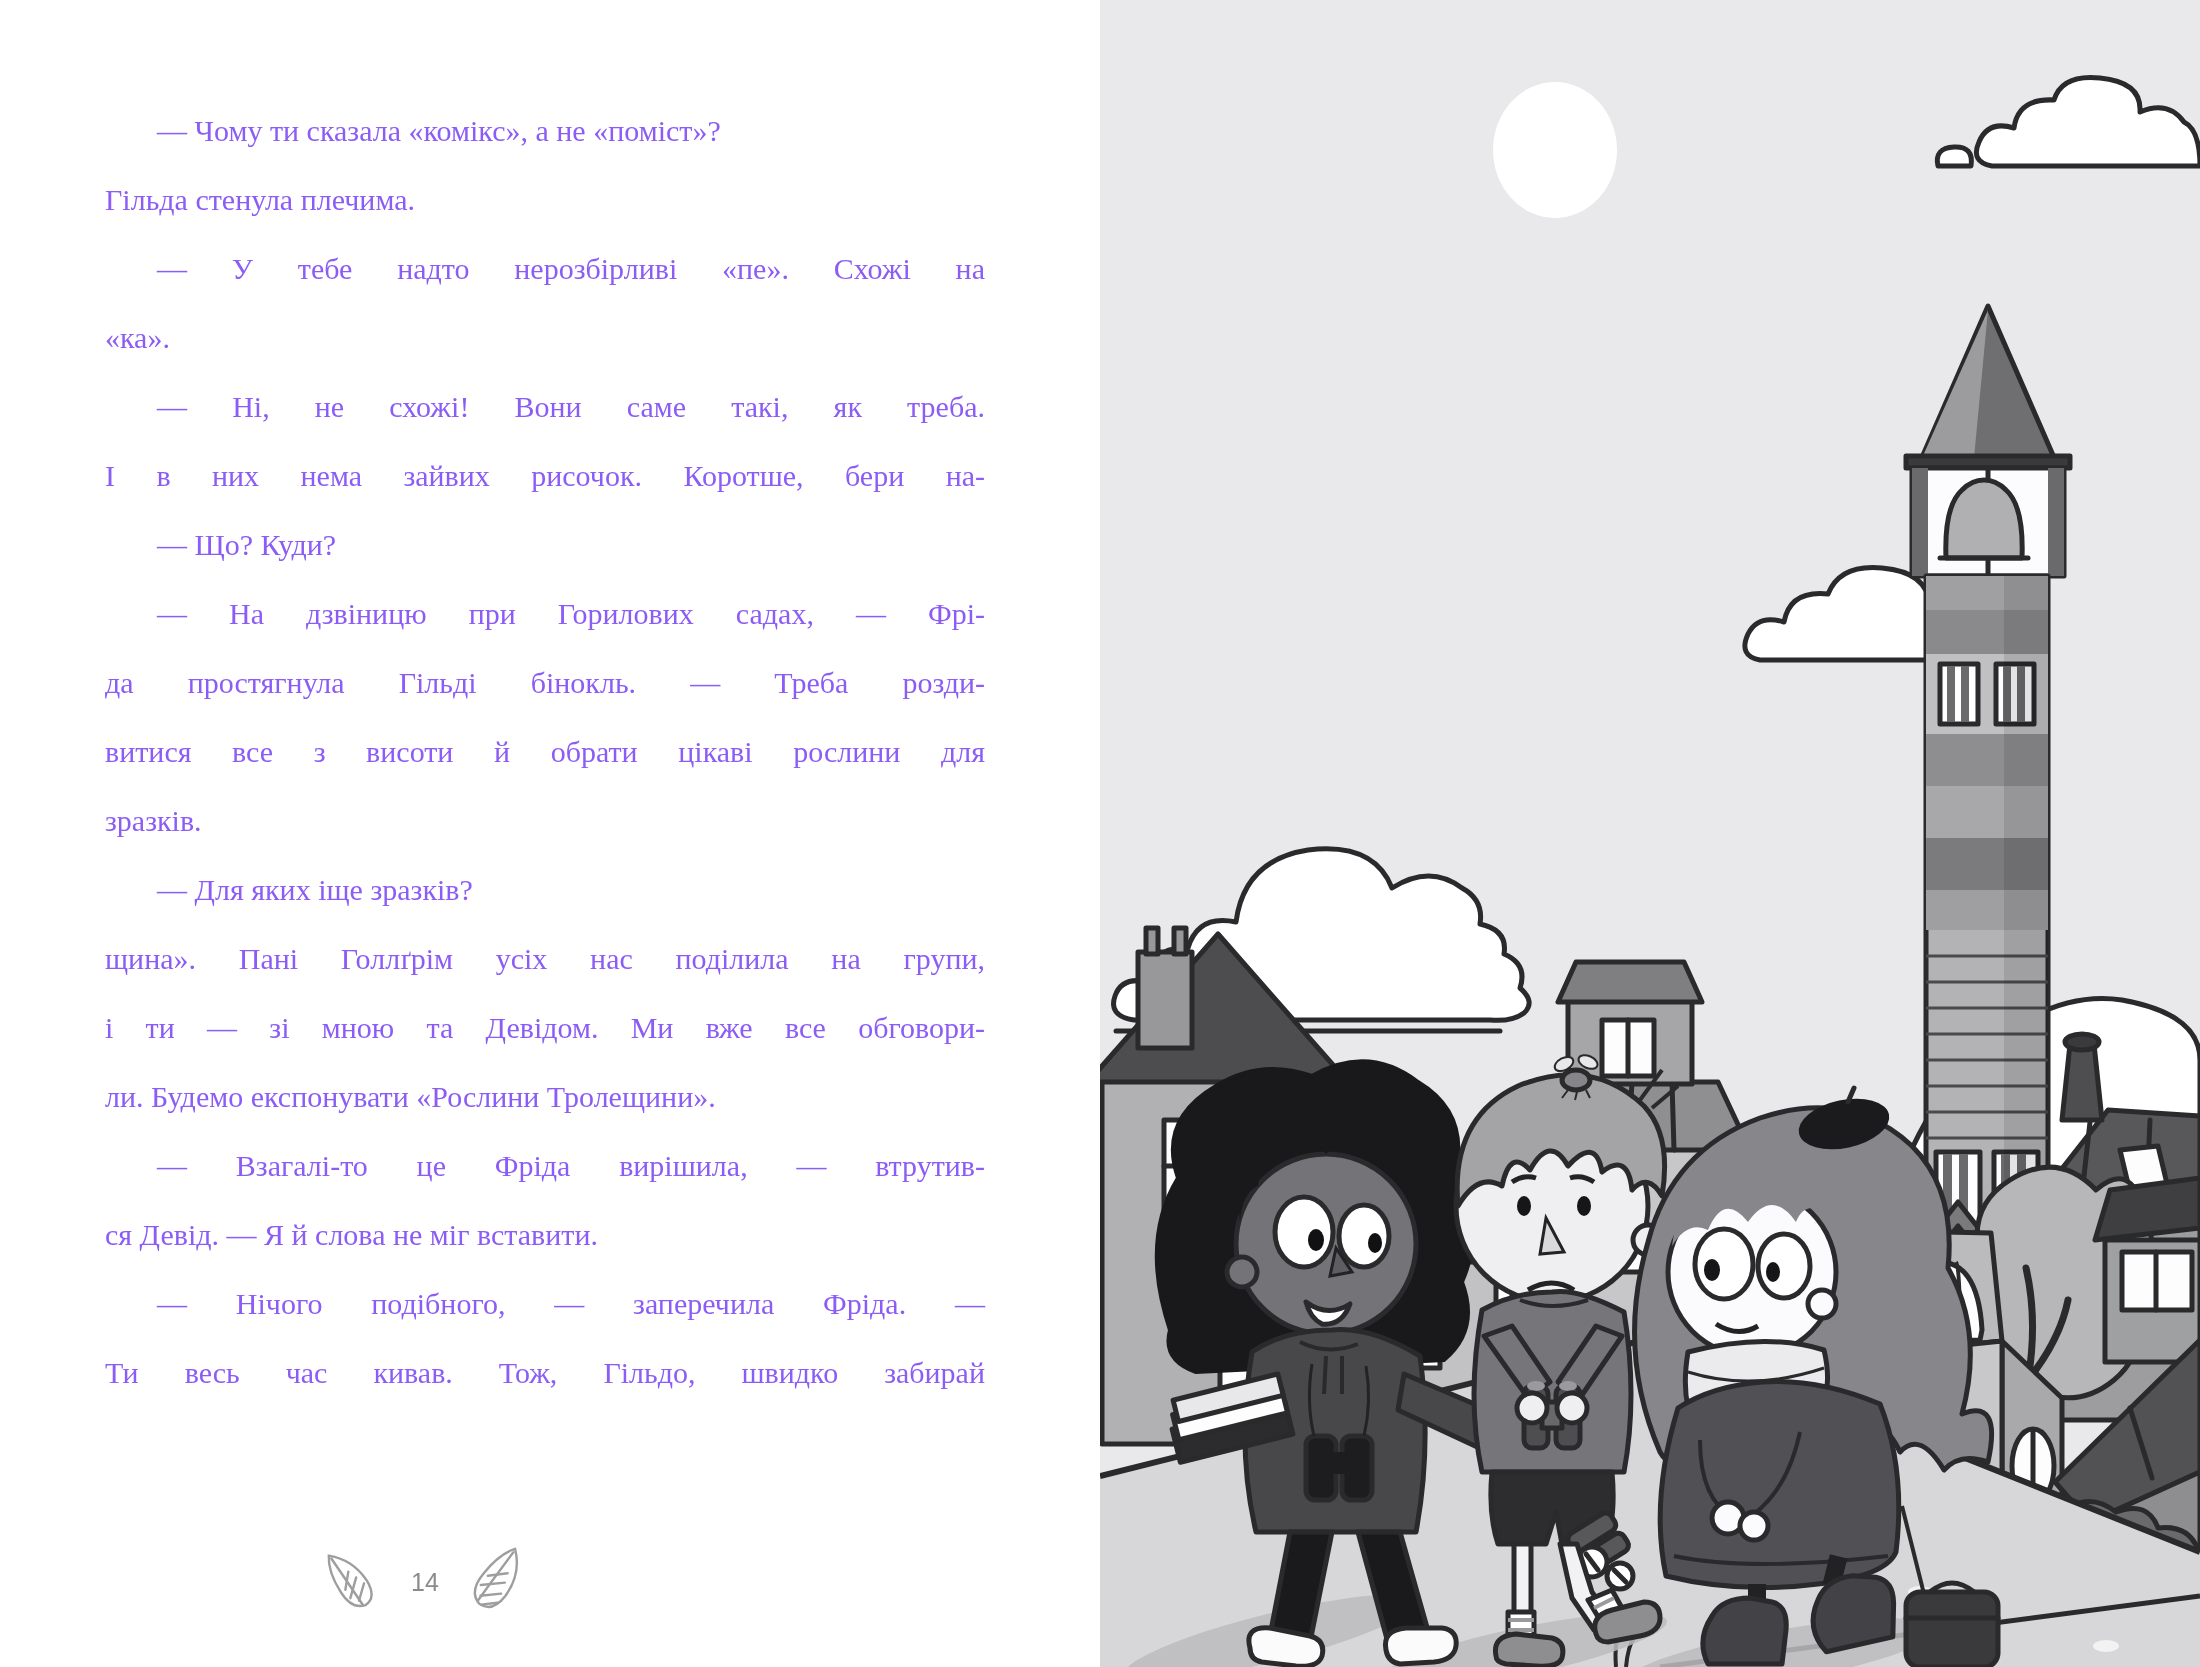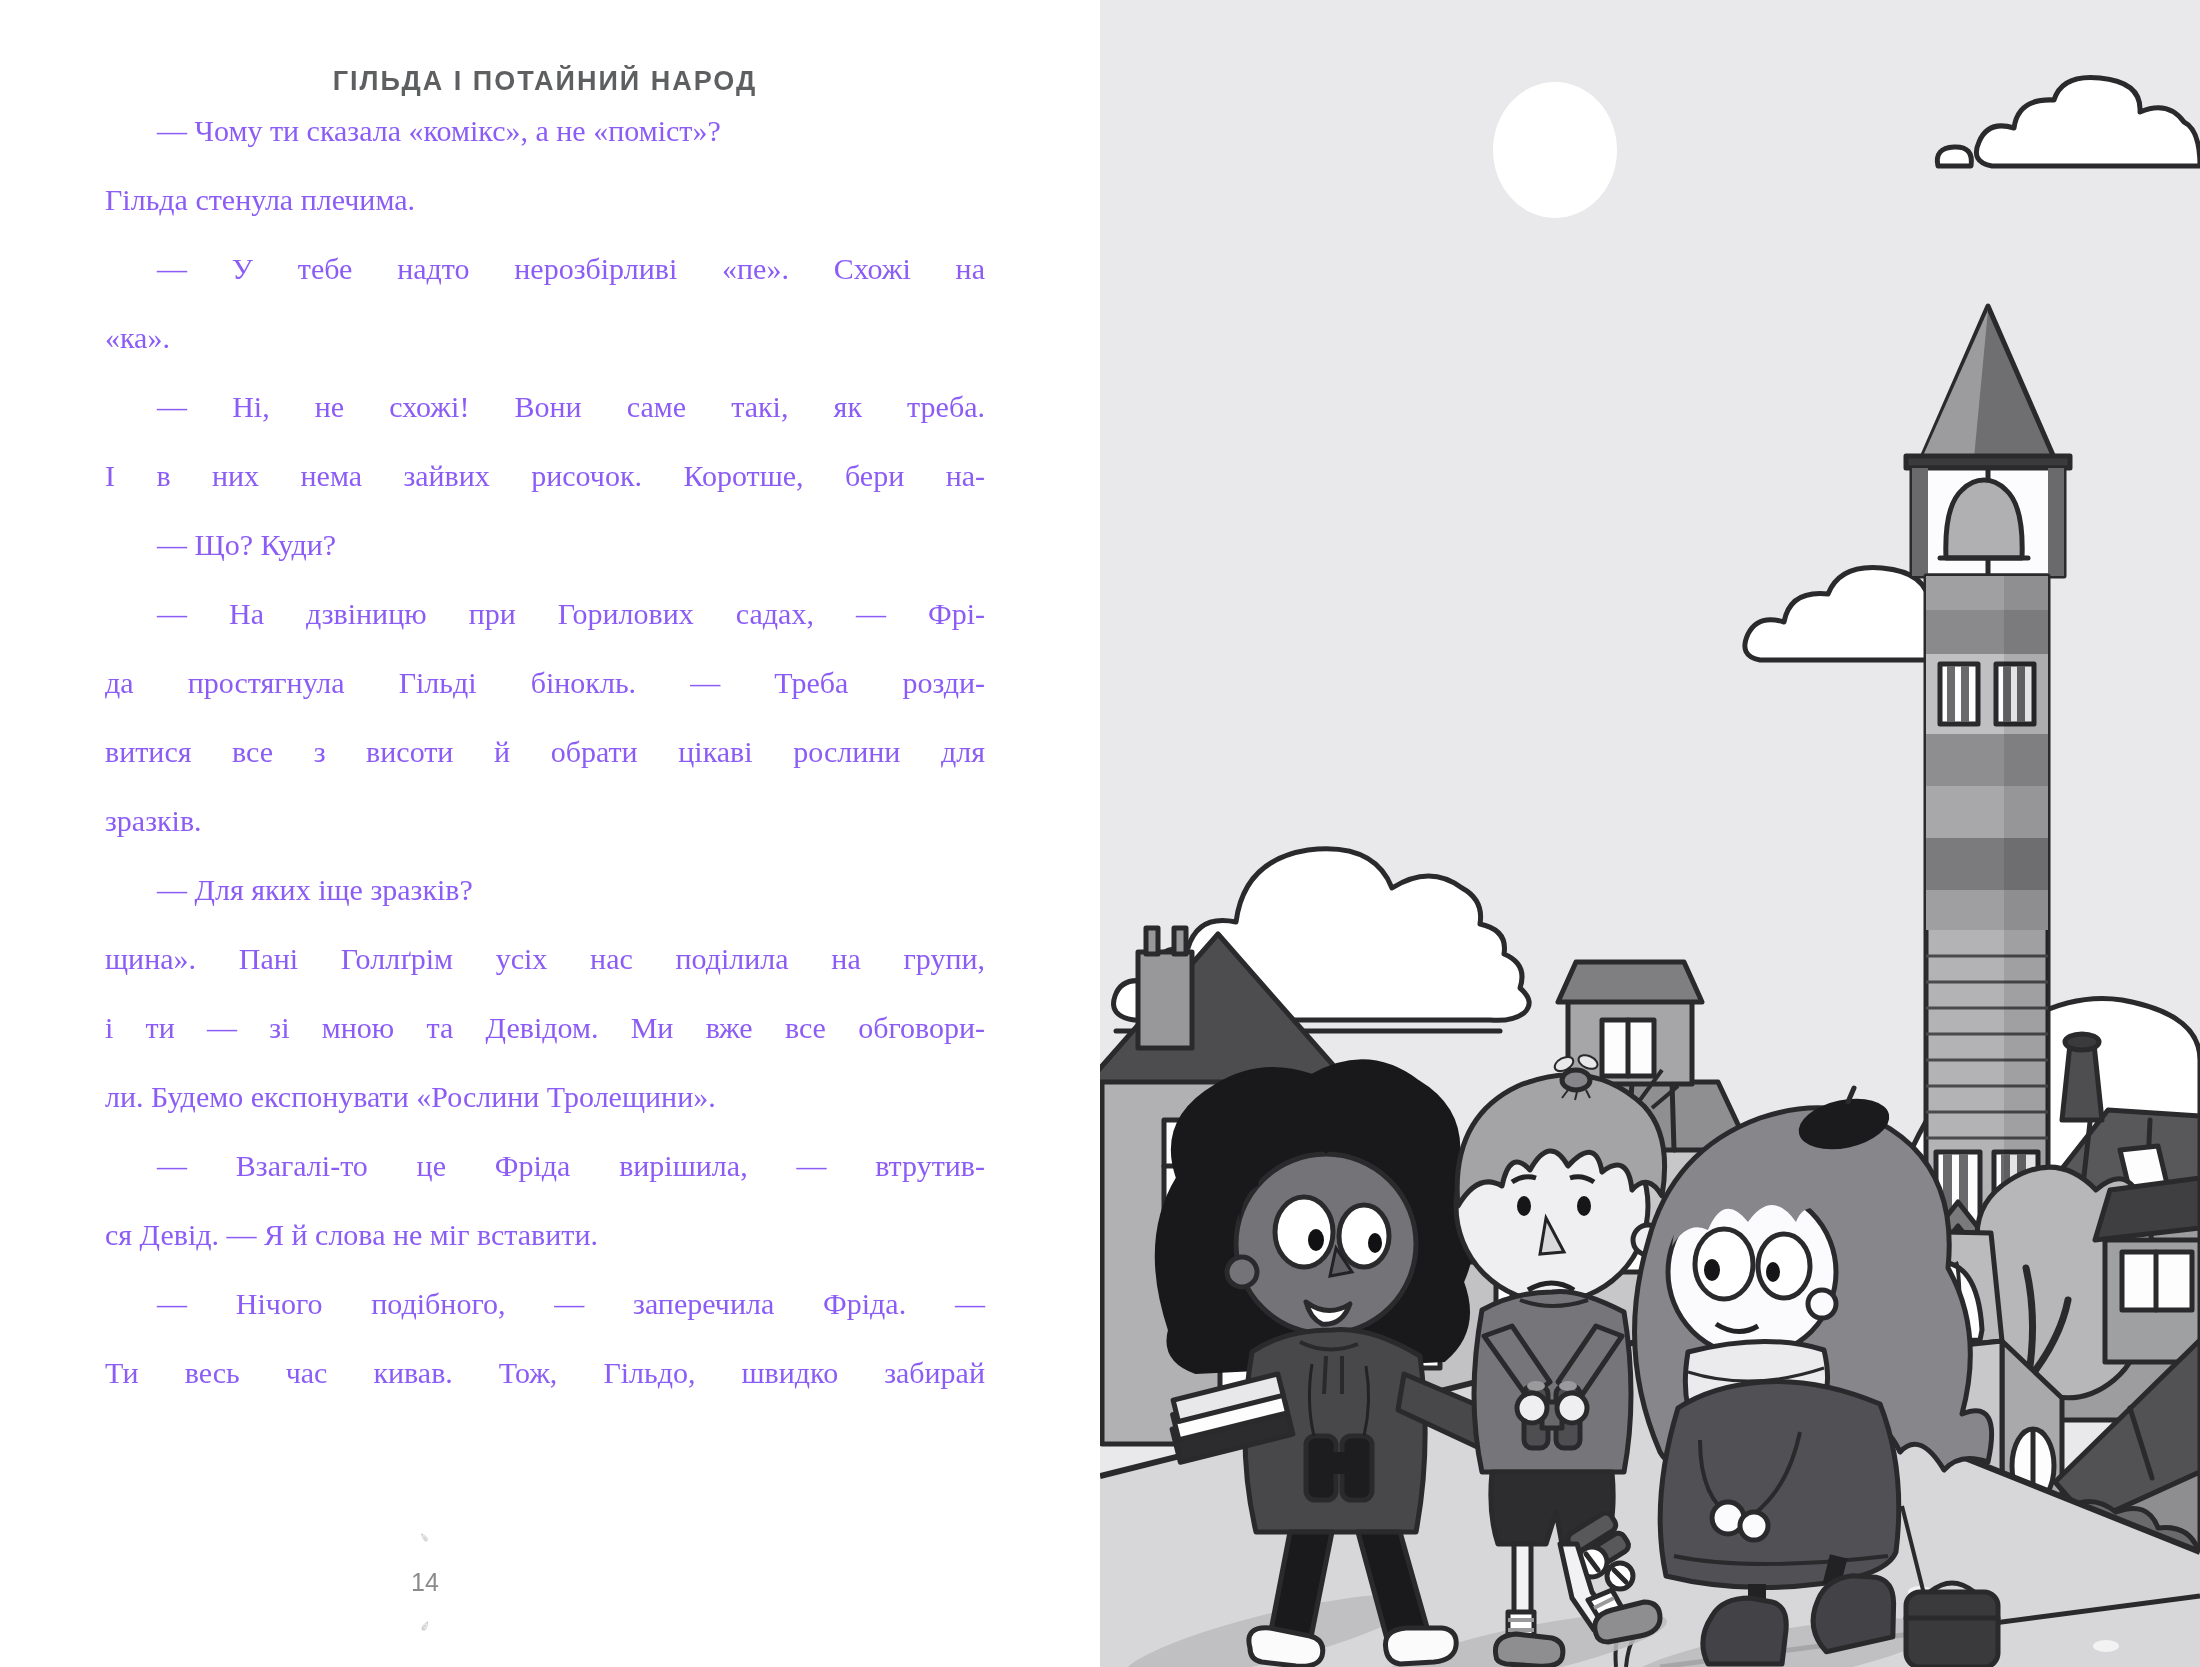--- a/index.html
+++ b/index.html
@@ -15,40 +15,39 @@
   .body-text{
     position:absolute;left:105px;top:96px;width:880px;
     font-size:30px;line-height:69px;color:#8b5cf6;
   }
   .text-line{white-space:normal;}
   .text-line.indent{padding-left:52px;}
   .text-line.justify{text-align:justify;text-align-last:justify;}
   
   .folio-group{
     position:absolute;left:318px;top:1532px;width:214px;height:100px;
-    display:flex;align-items:center;justify-content:center;gap:24px;flex-direction:column;
+    display:flex;align-items:center;justify-content:center;gap:24px;
   }
   .folio-number{
     font-family:"Liberation Sans","DejaVu Sans",sans-serif;
     font-size:25px;color:#8b8b8d;
   }
   .feather{width:72px;height:86px;}
   
   .art-page{position:absolute;left:1100px;top:0;width:1100px;height:1667px;}
   svg{display:block;}
   .ol{stroke:#2a2a2c;stroke-width:5;stroke-linejoin:round;stroke-linecap:round;}
   .nf{fill:none;}
 </style>
 </head>
 <body>
 
 <div class="spread">
 
   <div class="text-page">
-    <div class="running-head">ГІЛЬДА І ПОТАЙНИЙ НАРОД</div>
     <div class="body-text">
         <div class="text-line indent">— Чому ти сказала «комікс», а не «поміст»?</div>
         <div class="text-line">Гільда стенула плечима.</div>
         <div class="text-line indent justify">— У тебе надто нерозбірливі «пе». Схожі на</div>
         <div class="text-line">«ка».</div>
         <div class="text-line indent justify">— Ні, не схожі! Вони саме такі, як треба.</div>
         <div class="text-line justify">І в них нема зайвих рисочок. Коротше, бери на-</div>
         <div class="text-line indent">— Що? Куди?</div>
         <div class="text-line indent justify">— На дзвіницю при Горилових садах, — Фрі-</div>
         <div class="text-line justify">да простягнула Гільді бінокль. — Треба розди-</div>

